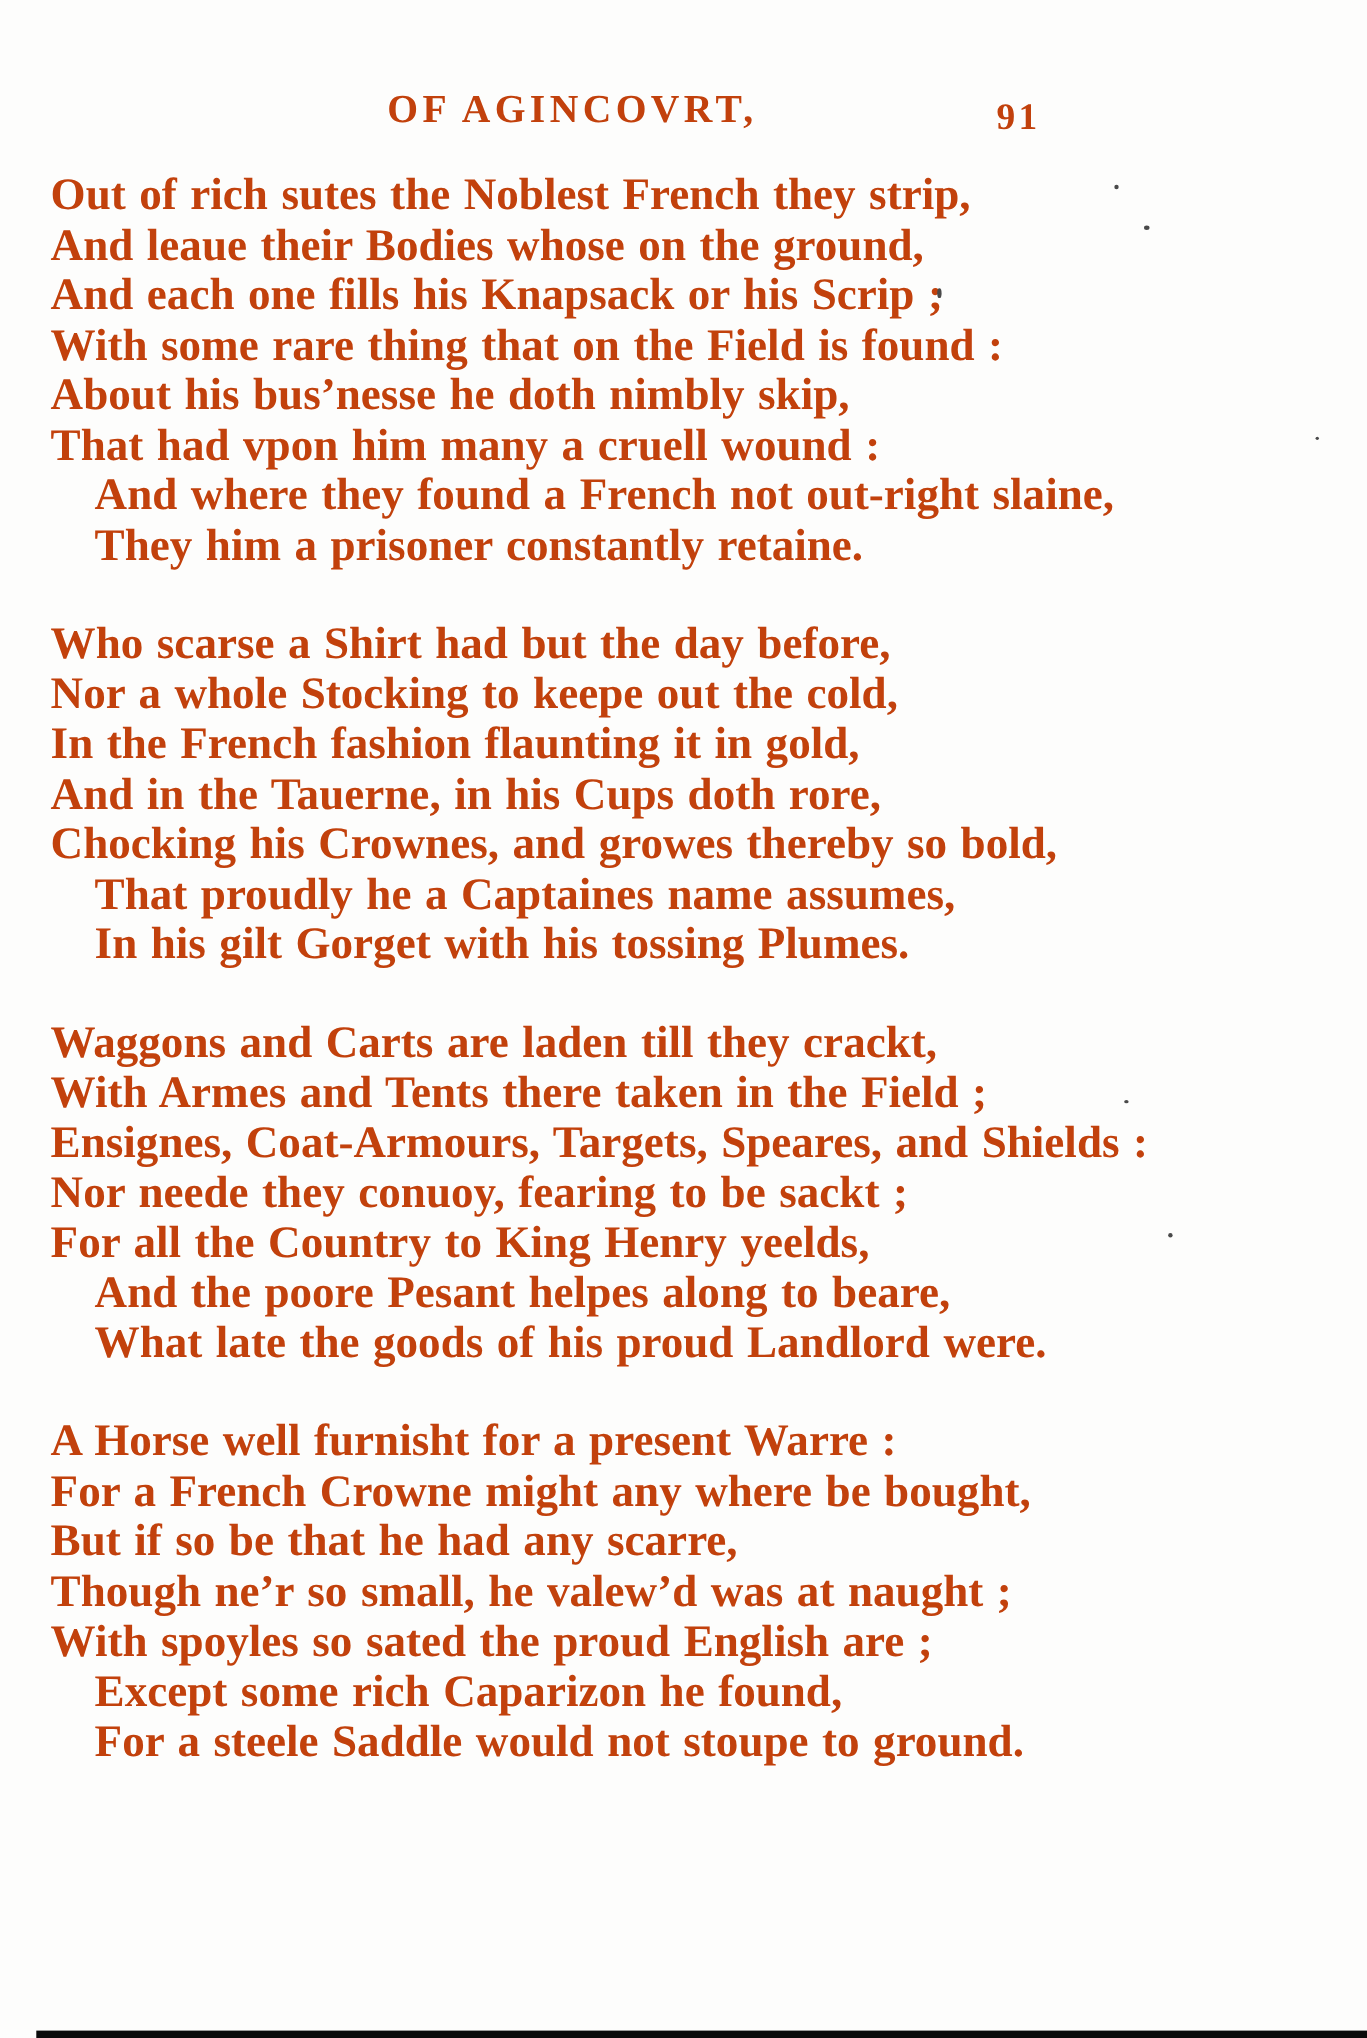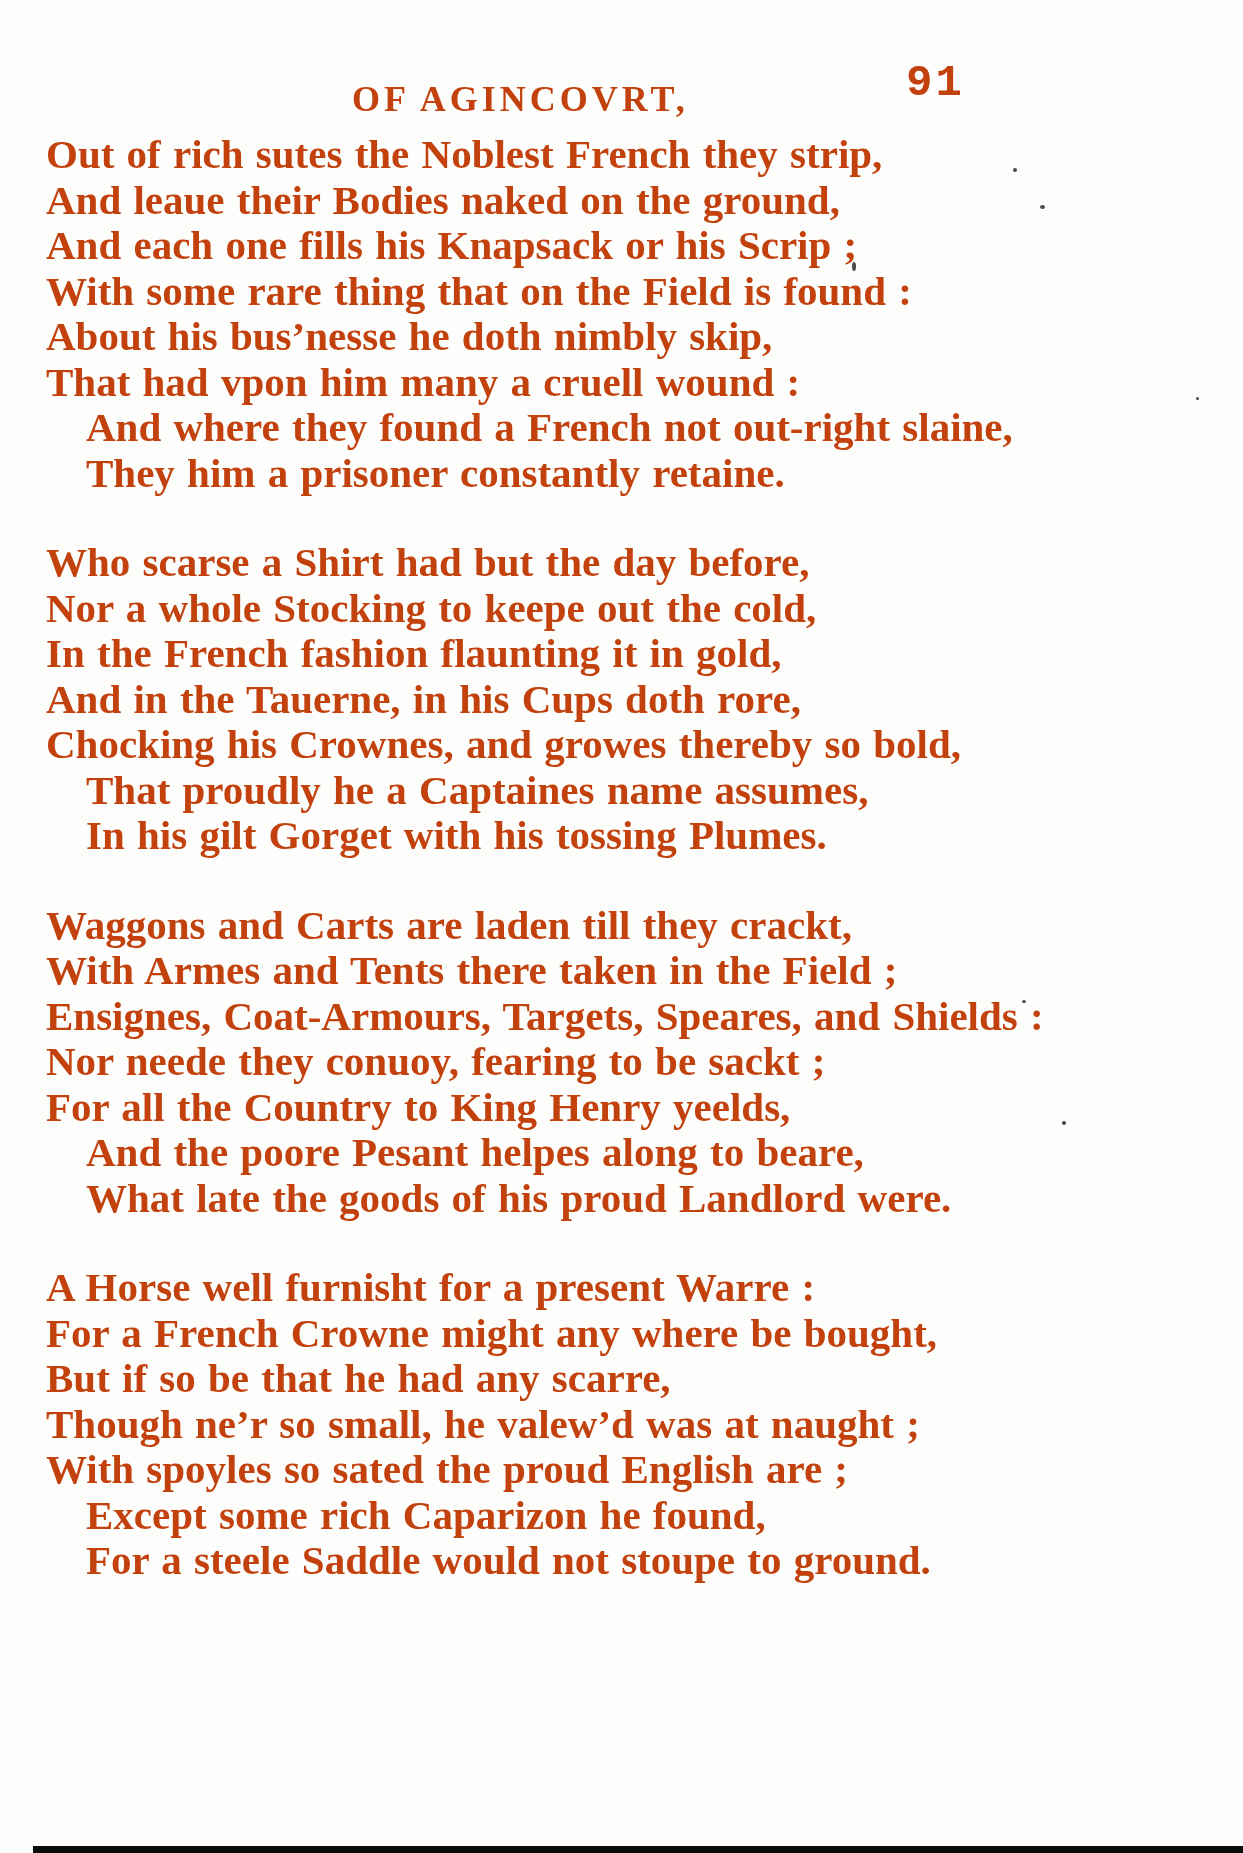--- a/index.html
+++ b/index.html
@@ -17,29 +17,28 @@
     position:absolute;
     left:352px;
     top:78px;
     font-size:36px;
     letter-spacing:4px;
     white-space:pre;
   }
   .page-number{
     position:absolute;
     left:906px;
-    top:58px;
-    font-size:44px;
+    top:88px;
+    font-size:34px;
     letter-spacing:3px;
-    font-family:Liberation Mono, monospace;
   }
   .poem{
     position:absolute;
     left:46px;
-    top:132px;
+    top:154px;
     font-size:41px;
     line-height:45.5px;
     word-spacing:2px;
   }
   .stanza{margin:0 0 44px 0;}
   .line{white-space:pre;}
   .line.indent{padding-left:40px;}
   .speck{
     position:absolute;
     background:#4a4a4a;
@@ -59,21 +58,21 @@
 
 <div class="page">
 
   <div class="running-title">OF AGINCOVRT,</div>
   <div class="page-number">91</div>
 
   <main class="poem">
 
     <section class="stanza">
       <div class="line">Out of rich sutes the Noblest French they strip,</div>
-      <div class="line">And leaue their Bodies naked on the ground,</div>
+      <div class="line">And leaue their Bodies whose on the ground,</div>
       <div class="line">And each one fills his Knapsack or his Scrip ;</div>
       <div class="line">With some rare thing that on the Field is found :</div>
       <div class="line">About his bus’nesse he doth nimbly skip,</div>
       <div class="line">That had vpon him many a cruell wound :</div>
       <div class="line indent">And where they found a French not out-right slaine,</div>
       <div class="line indent">They him a prisoner constantly retaine.</div>
     </section>
 
     <section class="stanza">
       <div class="line">Who scarse a Shirt had but the day before,</div>

